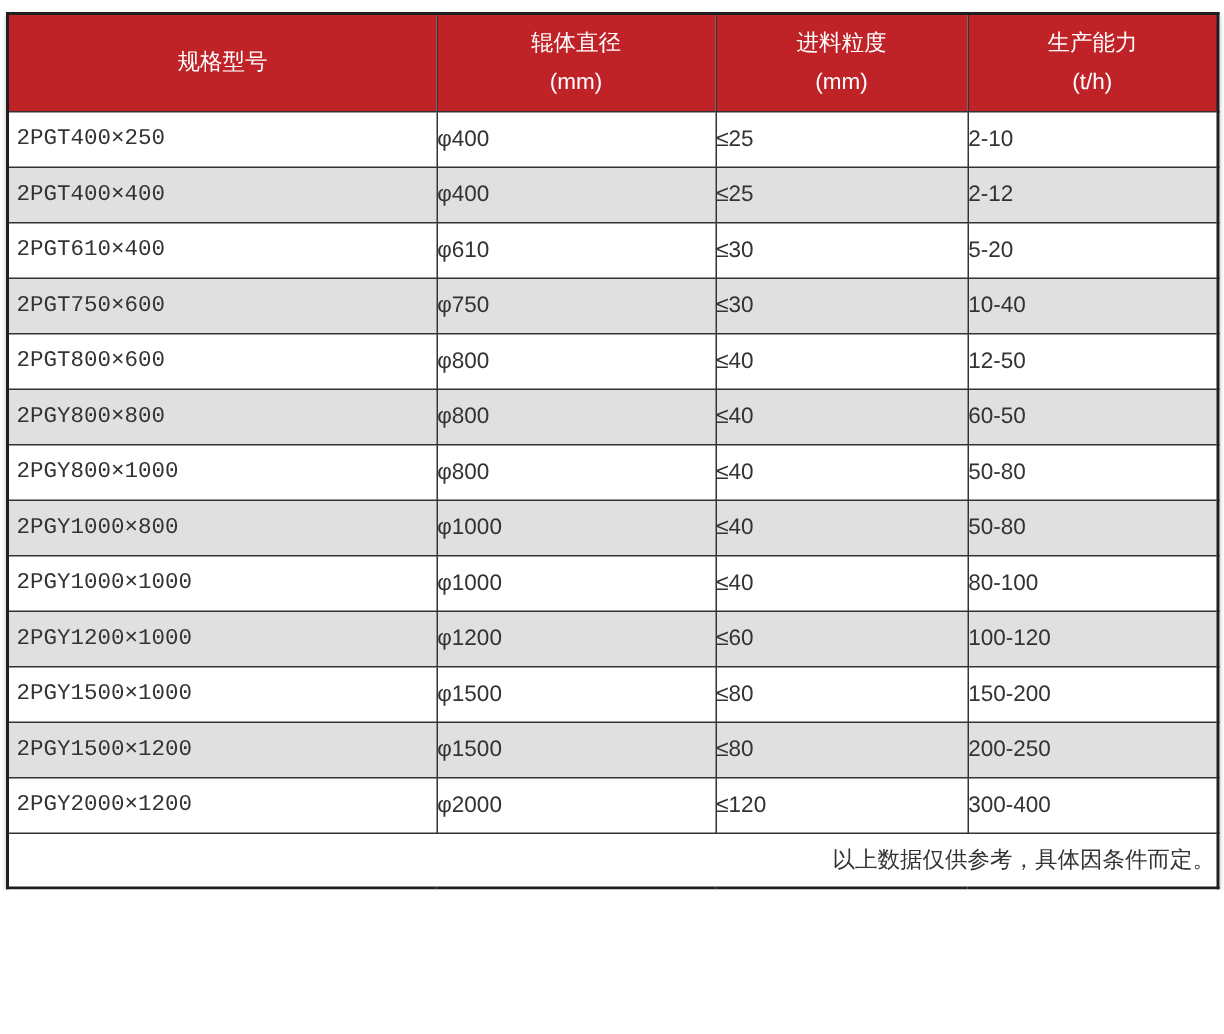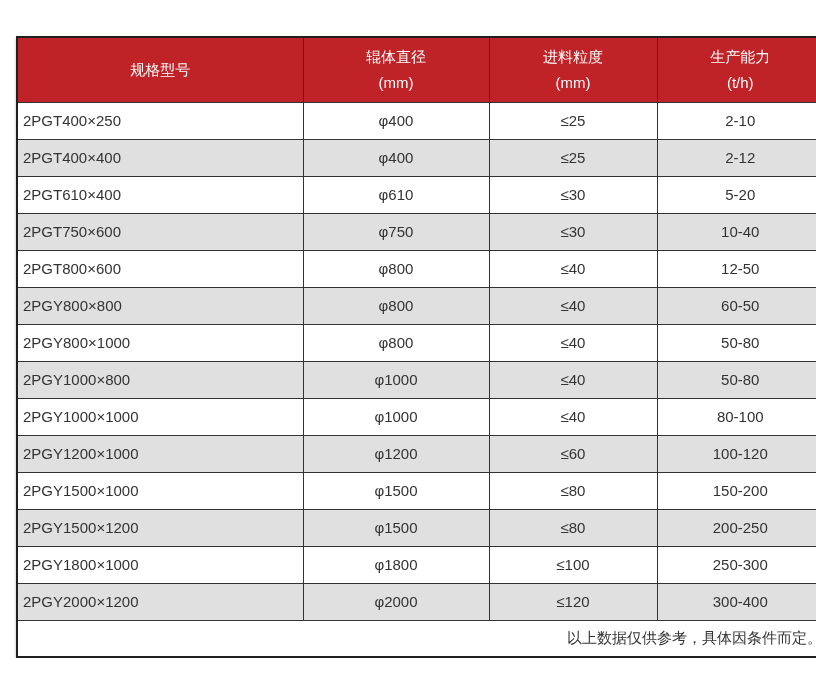--- a/index.html
+++ b/index.html
@@ -13,22 +13,21 @@
   }
   html,body{
     margin:0;
     padding:0;
     background:#ffffff;
     font-family:"Liberation Sans","DejaVu Sans",sans-serif;
   }
   .page{
     width:816px;
     box-sizing:border-box;
-    padding:8px 4px 0 16px;
-    margin-top:28px;
+    padding:8px 4px 0 4px;
   }
   table.spec-table{
     border-collapse:collapse;
     table-layout:fixed;
     width:807px;
     border:2px solid var(--outer-border);
     box-shadow:0 2px 3px rgba(0,0,0,0.25);
   }
   .spec-table th,
   .spec-table td{
@@ -50,28 +49,28 @@
   .spec-table thead .th-title,
   .spec-table thead .th-unit{
     display:block;
     line-height:1.75;
   }
   .spec-table thead .th-unit:empty{display:none;}
   .spec-table tbody td{
     height:37px;
     font-size:15px;
     color:var(--body-text);
-    text-align:center;
     vertical-align:middle;
     background:var(--row-bg);
     padding:0;
   }
   .spec-table tbody td:first-child{
     text-align:left;
     padding-left:5px;
+    font-family:Liberation Mono, monospace;
   }
   .spec-table tbody tr:nth-child(even) td{
     background:var(--row-alt-bg);
   }
   .spec-table tfoot td{
     height:37px;
     font-size:15px;
     color:var(--body-text);
     text-align:right;
     vertical-align:middle;
@@ -176,26 +175,20 @@
           <td>≤80</td>
           <td>150-200</td>
         </tr>
         <tr>
           <td>2PGY1500×1200</td>
           <td>φ1500</td>
           <td>≤80</td>
           <td>200-250</td>
         </tr>
         <tr>
-          <td>2PGY1800×1000</td>
-          <td>φ1800</td>
-          <td>≤100</td>
-          <td>250-300</td>
-        </tr>
-        <tr>
           <td>2PGY2000×1200</td>
           <td>φ2000</td>
           <td>≤120</td>
           <td>300-400</td>
         </tr>
       </tbody>
     <tfoot>
       <tr>
         <td colspan="4">以上数据仅供参考，具体因条件而定。</td>
       </tr>

